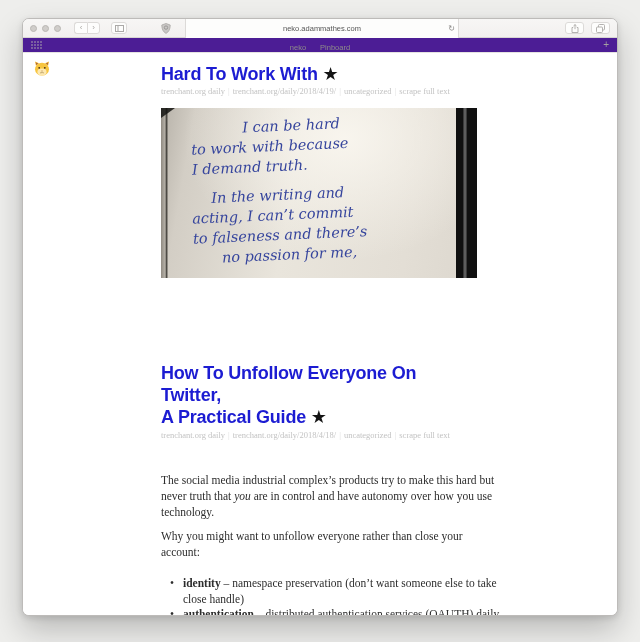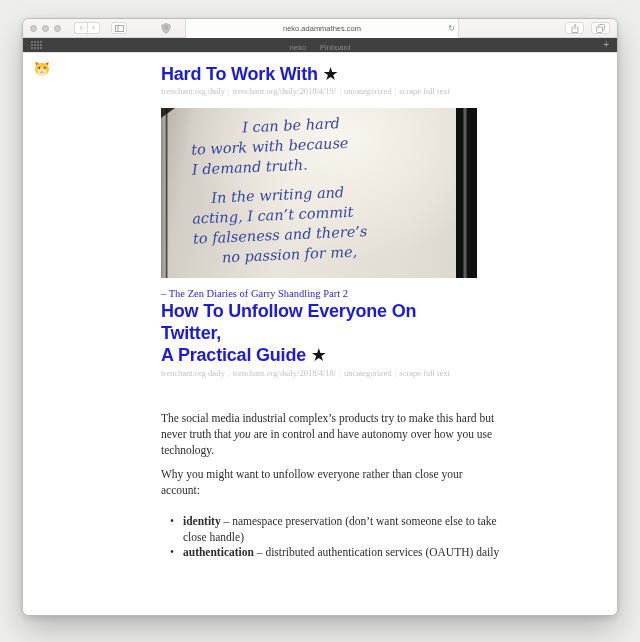--- a/index.html
+++ b/index.html
@@ -42,21 +42,21 @@
     border:1px solid #dcdad8; border-radius:3px;
     position:relative; display:flex; align-items:center; justify-content:center;
   }
   .url-text { font-size:7.5px; color:#565656; }
   .refresh { position:absolute; right:3px; top:0; bottom:0;
     display:flex; align-items:center; font-size:8px; color:#8d8b89; }
   .tool-right { margin-left:auto; display:flex; gap:7px; }
   .tool-right .btn { width:19px; }
   
   .favbar {
-    height:15px; background:#404040; border-bottom:1px solid #e5e3e1;
+    height:15px; background:#4c1d95; border-bottom:1px solid #e5e3e1;
     display:flex; align-items:center; padding:0 8px; position:relative;
   }
   .fav-center { position:absolute; left:0; right:0; text-align:center; }
   .fav-item { font-size:7.5px; color:#8e8c8a; margin:0 7px; }
   .plus-btn { margin-left:auto; color:#a3a1a0; font-size:10px; line-height:1; }
   
   .content { height:563px; background:#ffffff; position:relative; overflow:hidden; }
   .cat { position:absolute; left:11px; top:8px; }
   .column { position:absolute; left:138px; top:0; width:318px; padding-top:10px; }
   .post-title {
@@ -89,21 +89,21 @@
     transform:rotate(-2.5deg);
     font-family:"DejaVu Serif", serif; font-style:italic;
     color:#36459d; font-size:14.5px; line-height:20px;
   }
   .script span { display:block; white-space:nowrap; }
   .s1{ padding-left:56px; } .s2{ padding-left:4px; } .s3{ padding-left:4px; }
   .s4{ padding-left:22px; margin-top:9px; } .s5{ padding-left:2px; }
   .s6{ padding-left:2px; } .s7{ padding-left:30px; }
   .caption { margin-top:9px; font-family:"Liberation Serif", serif;
     font-size:10.5px; line-height:13px; color:#2a2abf; }
-  .post2 { }
+  .post2 { margin-top:84px; }
   .meta2 { margin-top:1px; }
   .body-text { font-family:"Liberation Serif", serif; font-size:11.5px;
     line-height:16px; color:#2d2d2d; }
   .p1 { margin-top:31px; }
   .p2 { margin-top:8px; }
   .body-text .tl { display:block; white-space:nowrap; }
   .em { font-style:italic;text-align:right; }
   .bullets { margin-top:16px; list-style:none; }
   .bullets li { position:relative; padding-left:22px; line-height:15.5px; }
   .bullets li::before { content:"\2022"; position:absolute; left:9px; top:0;
@@ -228,21 +228,20 @@
           <span class="s4">In the writing and</span>
           <span class="s5">acting, I can’t commit</span>
           <span class="s6">to falseness and there’s</span>
           <span class="s7">no passion for me,</span>
         </div>
         <div class="edge-right">
             <div class="stripe"></div>
           </div>
       </div>
 
-      <div class="caption">– The Zen Diaries of Garry Shandling Part 2</div>
 
       <div class="post-title post2">
         <span class="line">How To Unfollow Everyone On Twitter,</span>
         <span class="line"><span>A Practical Guide</span> <span class="star">★</span></span>
       </div>
 
       <div class="meta meta2">
         <span>trenchant.org daily</span><span class="sep">|</span><span>trenchant.org/daily/2018/4/18/</span><span class="sep">|</span><span>uncategorized</span><span class="sep">|</span><span>scrape full text</span>
       </div>
 

